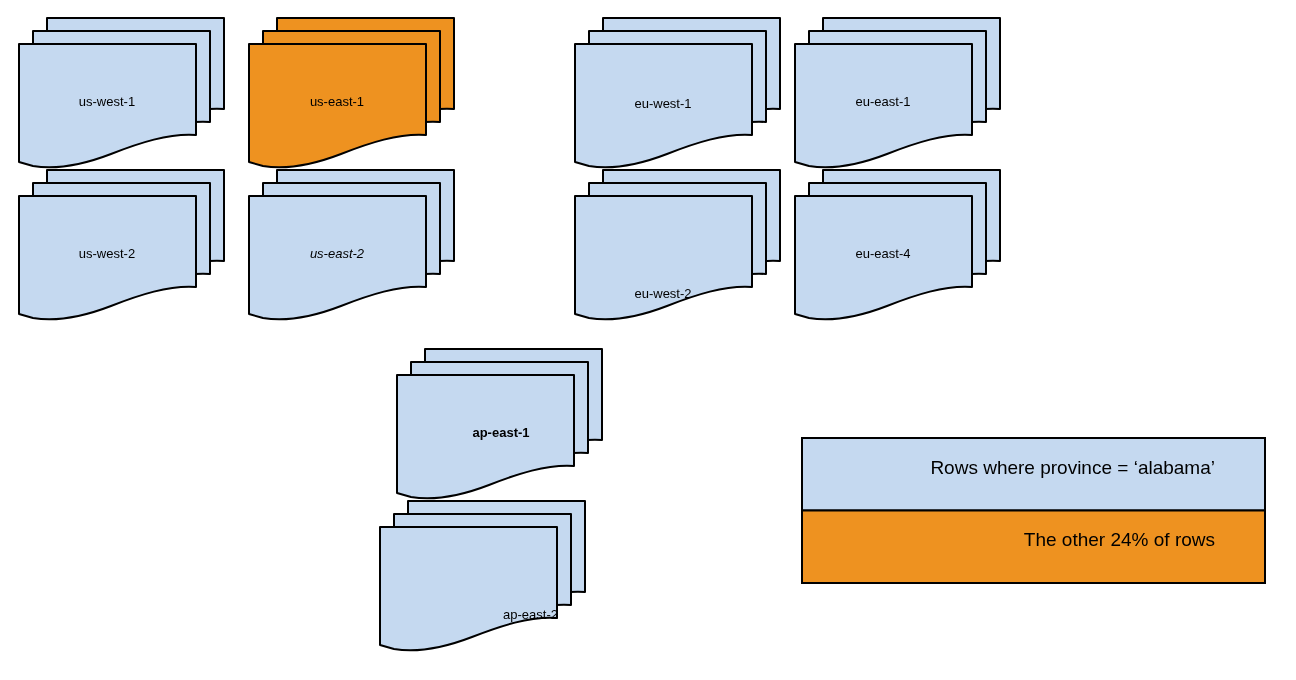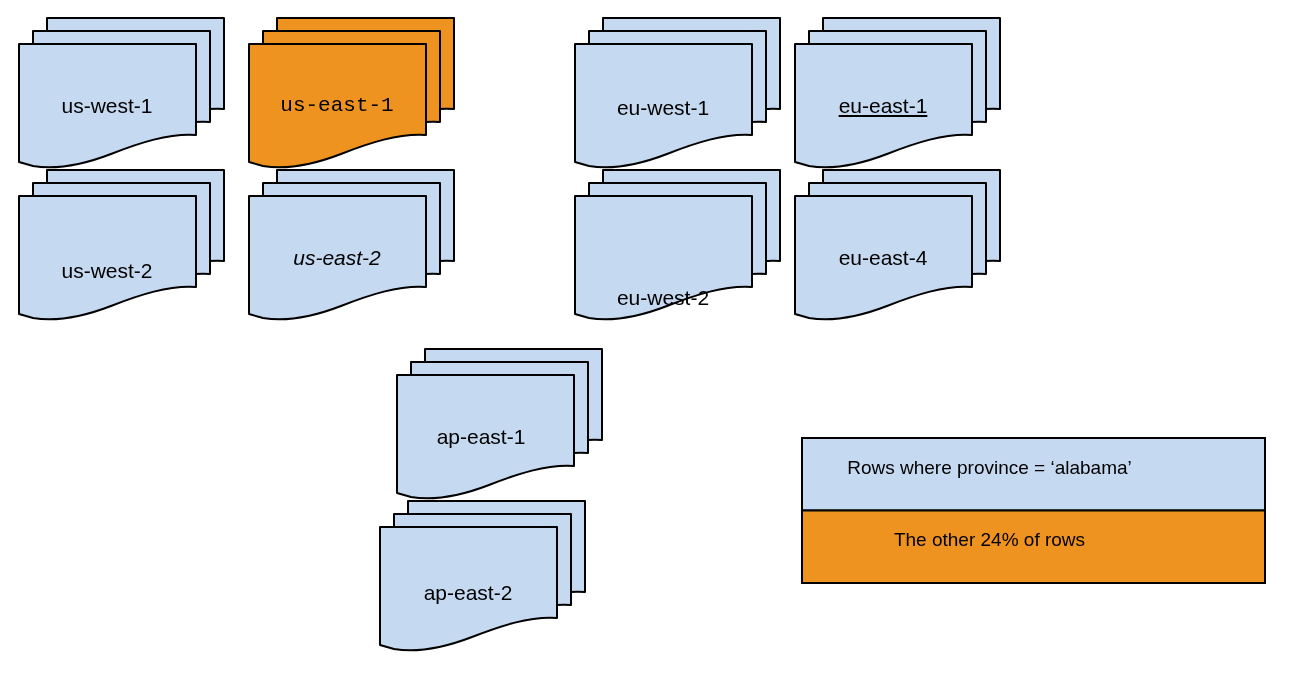--- a/index.html
+++ b/index.html
@@ -18,35 +18,35 @@
   #canvas {
     position: absolute;
     left: 0;
     top: 0;
     width: 1296px;
     height: 680px;
   }
   .stack-label {
     position: absolute;
     font-family: "Liberation Sans", sans-serif;
-    font-size: 21px;
+    font-size: 13px;
     color: #000000;
     text-align: center;
     white-space: nowrap;
     pointer-events: none;
   }
   .legend-row-label {
     position: absolute;
     font-family: "Liberation Sans", sans-serif;
     font-size: 19px;
     color: #000000;
-    text-align: center;
+    text-align: right;
     white-space: nowrap;
     width: 375px;
-    left: 802px;
+    left: 840px;
   }
 </style>
 </head>
 <body>
 
 <svg id="canvas" viewBox="0 0 1296 680" xmlns="http://www.w3.org/2000/svg">
   <defs>
 
     <g id="doc-page">
       <path d="M 0,0
@@ -111,24 +111,24 @@
       </g>
     </g>
   <g id="legend-layer">
       <rect x="802" y="438" width="463" height="72.5" fill="#c5d9f0" stroke="#000000" stroke-width="2"></rect>
       <rect x="802" y="510.5" width="463" height="72.5" fill="#ee9220" stroke="#000000" stroke-width="2"></rect>
     </g>
 </svg>
 
 <div id="labels-layer">
     <div class="stack-label" style="left: 17px; top: 94px; width: 180px;">us-west-1</div>
-    <div class="stack-label" style="left: 17px; top: 246px; width: 180px; margin-top: 13px;">us-west-2</div>
-    <div class="stack-label" style="left: 247px; top: 94px; width: 180px; font-family: Liberation Mono, monospace;">us-east-1</div>
+    <div class="stack-label" style="left: 17px; top: 246px; width: 180px;">us-west-2</div>
+    <div class="stack-label" style="left: 247px; top: 94px; width: 180px;">us-east-1</div>
     <div class="stack-label" style="left: 247px; top: 246px; width: 180px; font-style: italic;">us-east-2</div>
     <div class="stack-label" style="left: 573px; top: 96px; width: 180px;">eu-west-1</div>
     <div class="stack-label" style="left: 573px; top: 246px; width: 180px; margin-top: 40px;">eu-west-2</div>
-    <div class="stack-label" style="left: 793px; top: 94px; width: 180px; text-decoration: underline;">eu-east-1</div>
+    <div class="stack-label" style="left: 793px; top: 94px; width: 180px;">eu-east-1</div>
     <div class="stack-label" style="left: 793px; top: 246px; width: 180px;">eu-east-4</div>
-    <div class="stack-label" style="left: 391px; top: 425px; width: 180px;">ap-east-1</div>
-    <div class="stack-label" style="left: 378px; top: 581px; width: 180px;">ap-east-2</div>
+    <div class="stack-label" style="left: 411px; top: 425px; width: 180px; font-weight: bold;">ap-east-1</div>
+    <div class="stack-label" style="left: 378px; top: 607px; width: 180px; text-align: right;">ap-east-2</div>
     <div class="legend-row-label" style="top: 457px;">Rows where province = ‘alabama’</div>
     <div class="legend-row-label" style="top: 529px;">The other 24% of rows</div>
   </div>
 
 </body></html>

